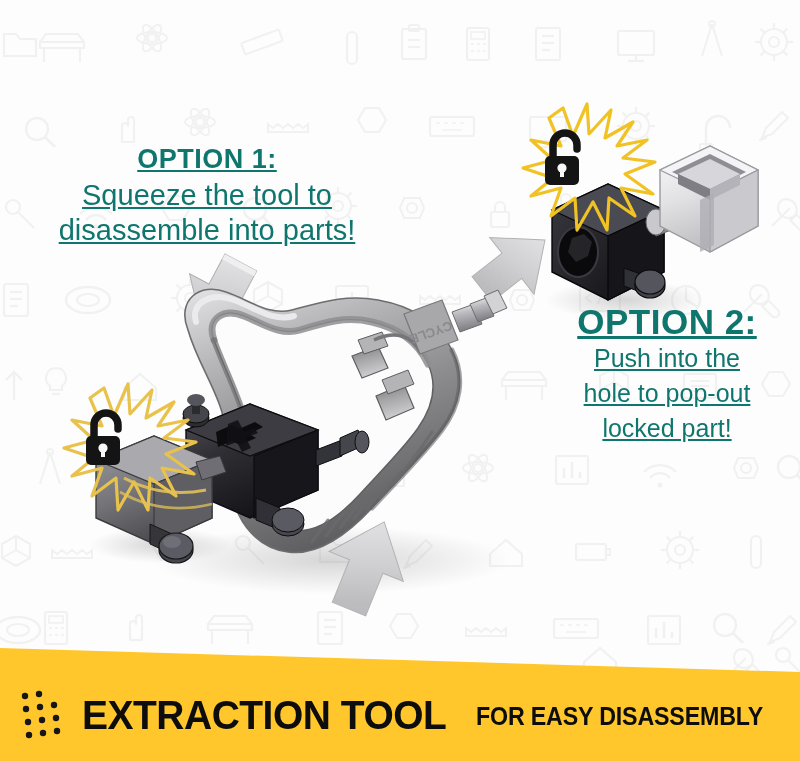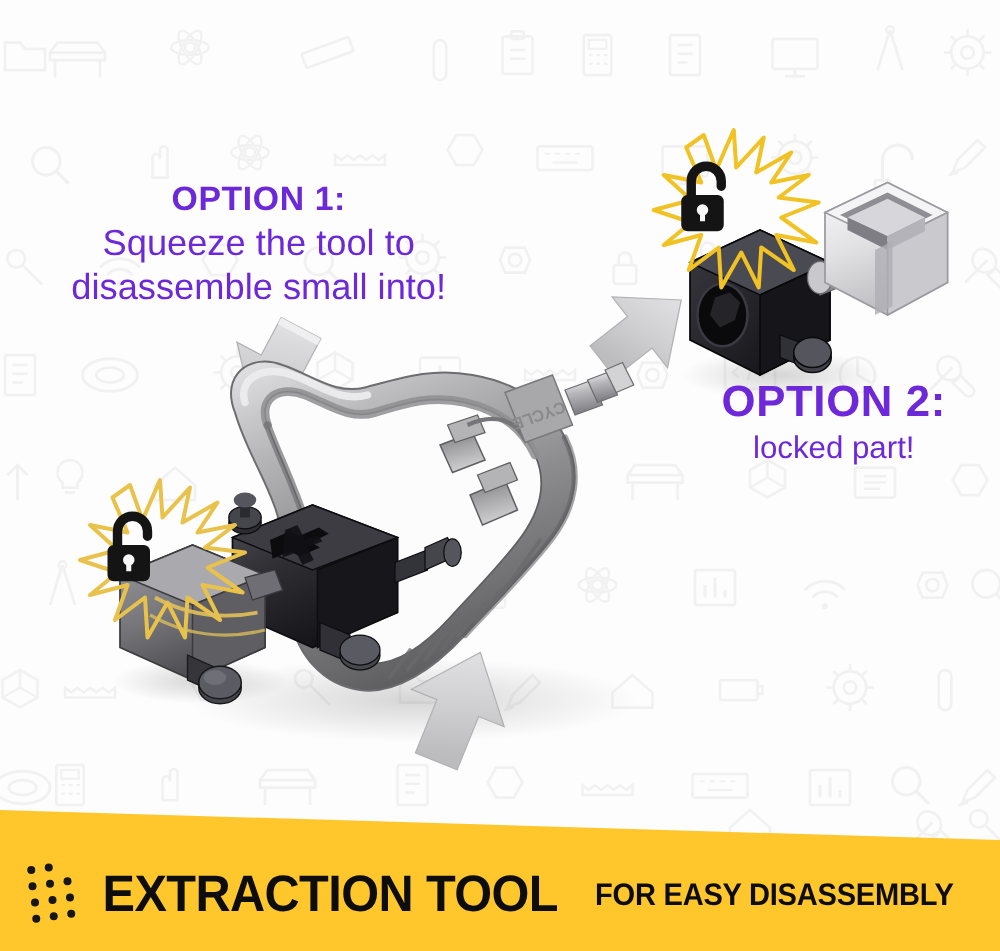--- a/index.html
+++ b/index.html
@@ -17,21 +17,21 @@
   }
 
   
   #bg-pattern {
     position:absolute; inset:0;
     opacity:0.55;
     pointer-events:none;
   }
 
   
-  .callout { position:absolute; color:#6d28d9; }
+  .callout { position:absolute; color:#0f766e;text-decoration:underline; }
   .callout .heading {
     font-weight:bold;
     letter-spacing:0.5px;
   }
   .callout .body { font-weight:400; }
 
   #option1 {
     left:48px; top:142px; width:318px;
     text-align:center;
   }
@@ -582,25 +582,27 @@
       </g>
 
       <path d="M124,478 C 150,492 176,496 206,490" fill="none" stroke="#e2c159" stroke-width="3" opacity="0.9"></path>
       <path d="M120,492 C 148,508 180,512 212,504" fill="none" stroke="#e2c159" stroke-width="2.6" opacity="0.75"></path>
     </g>
   </svg>
 
   <div class="callout" id="option1">
     <div class="heading">OPTION 1:</div>
     <div class="body">Squeeze the tool to</div>
-    <div class="body">disassemble small into!</div>
+    <div class="body">disassemble into parts!</div>
   </div>
 
   <div class="callout" id="option2">
     <div class="heading">OPTION 2:</div>
+    <div class="body">Push into the</div>
+    <div class="body">hole to pop-out</div>
     <div class="body">locked part!</div>
   </div>
 
   <div id="banner">
     <svg id="banner-shape" viewBox="0 0 800 135" preserveAspectRatio="none" xmlns="http://www.w3.org/2000/svg">
       <path d="M0,22 L800,46 L800,135 L0,135 Z" fill="#FFC72C"></path>
     </svg>
 
     <div id="banner-content">
       <svg id="dot-mark" viewBox="0 0 54 56" xmlns="http://www.w3.org/2000/svg">

